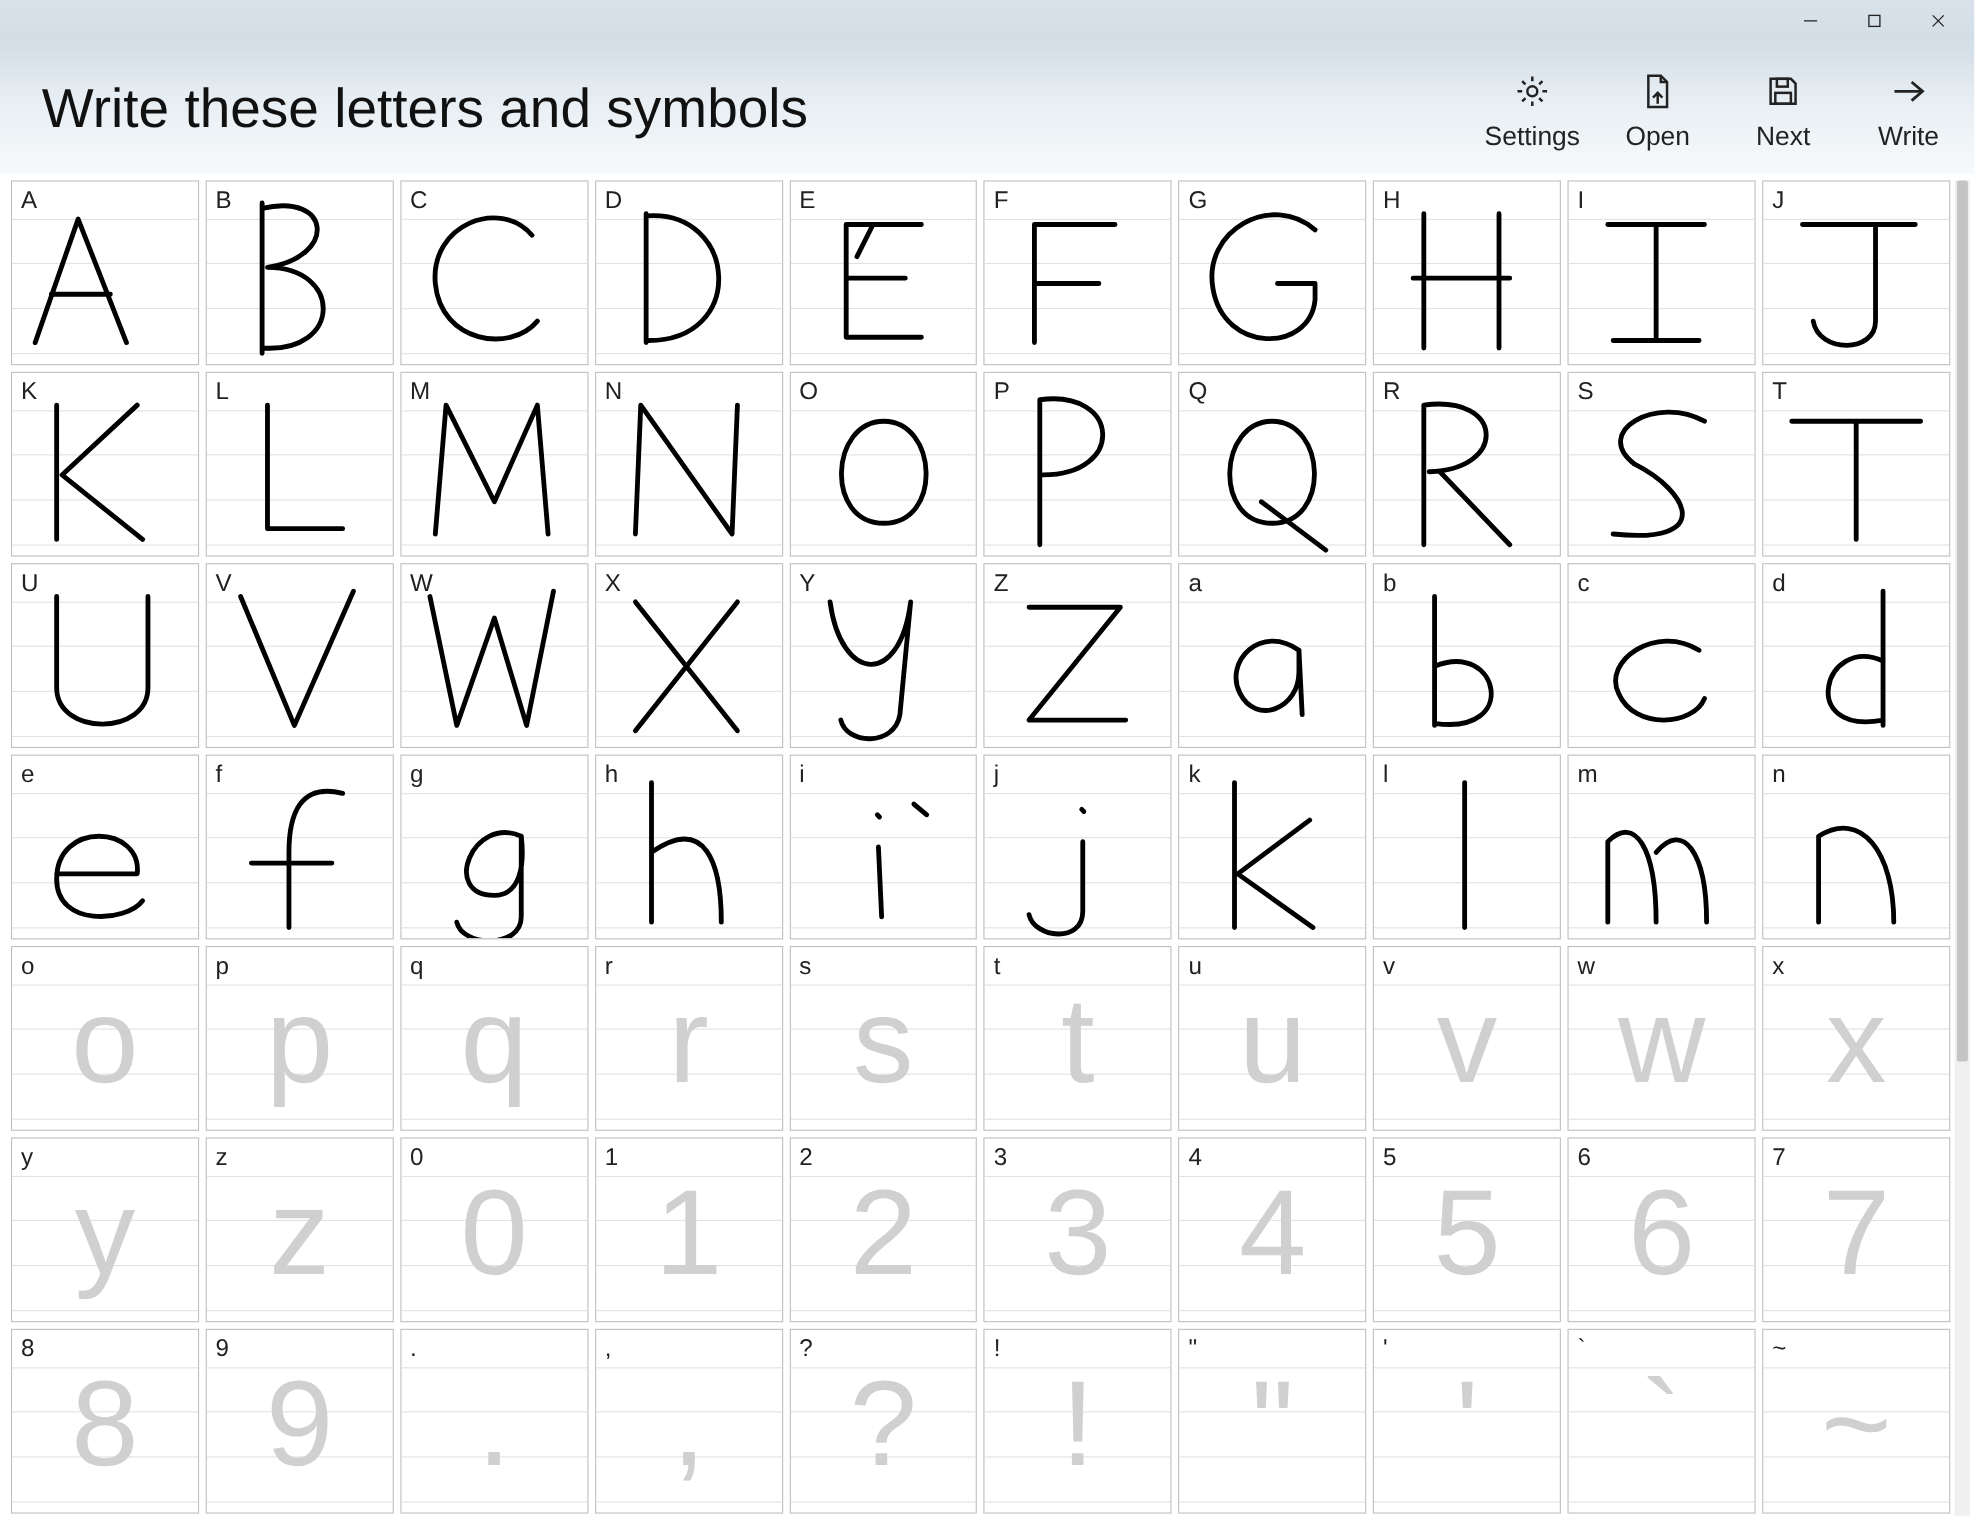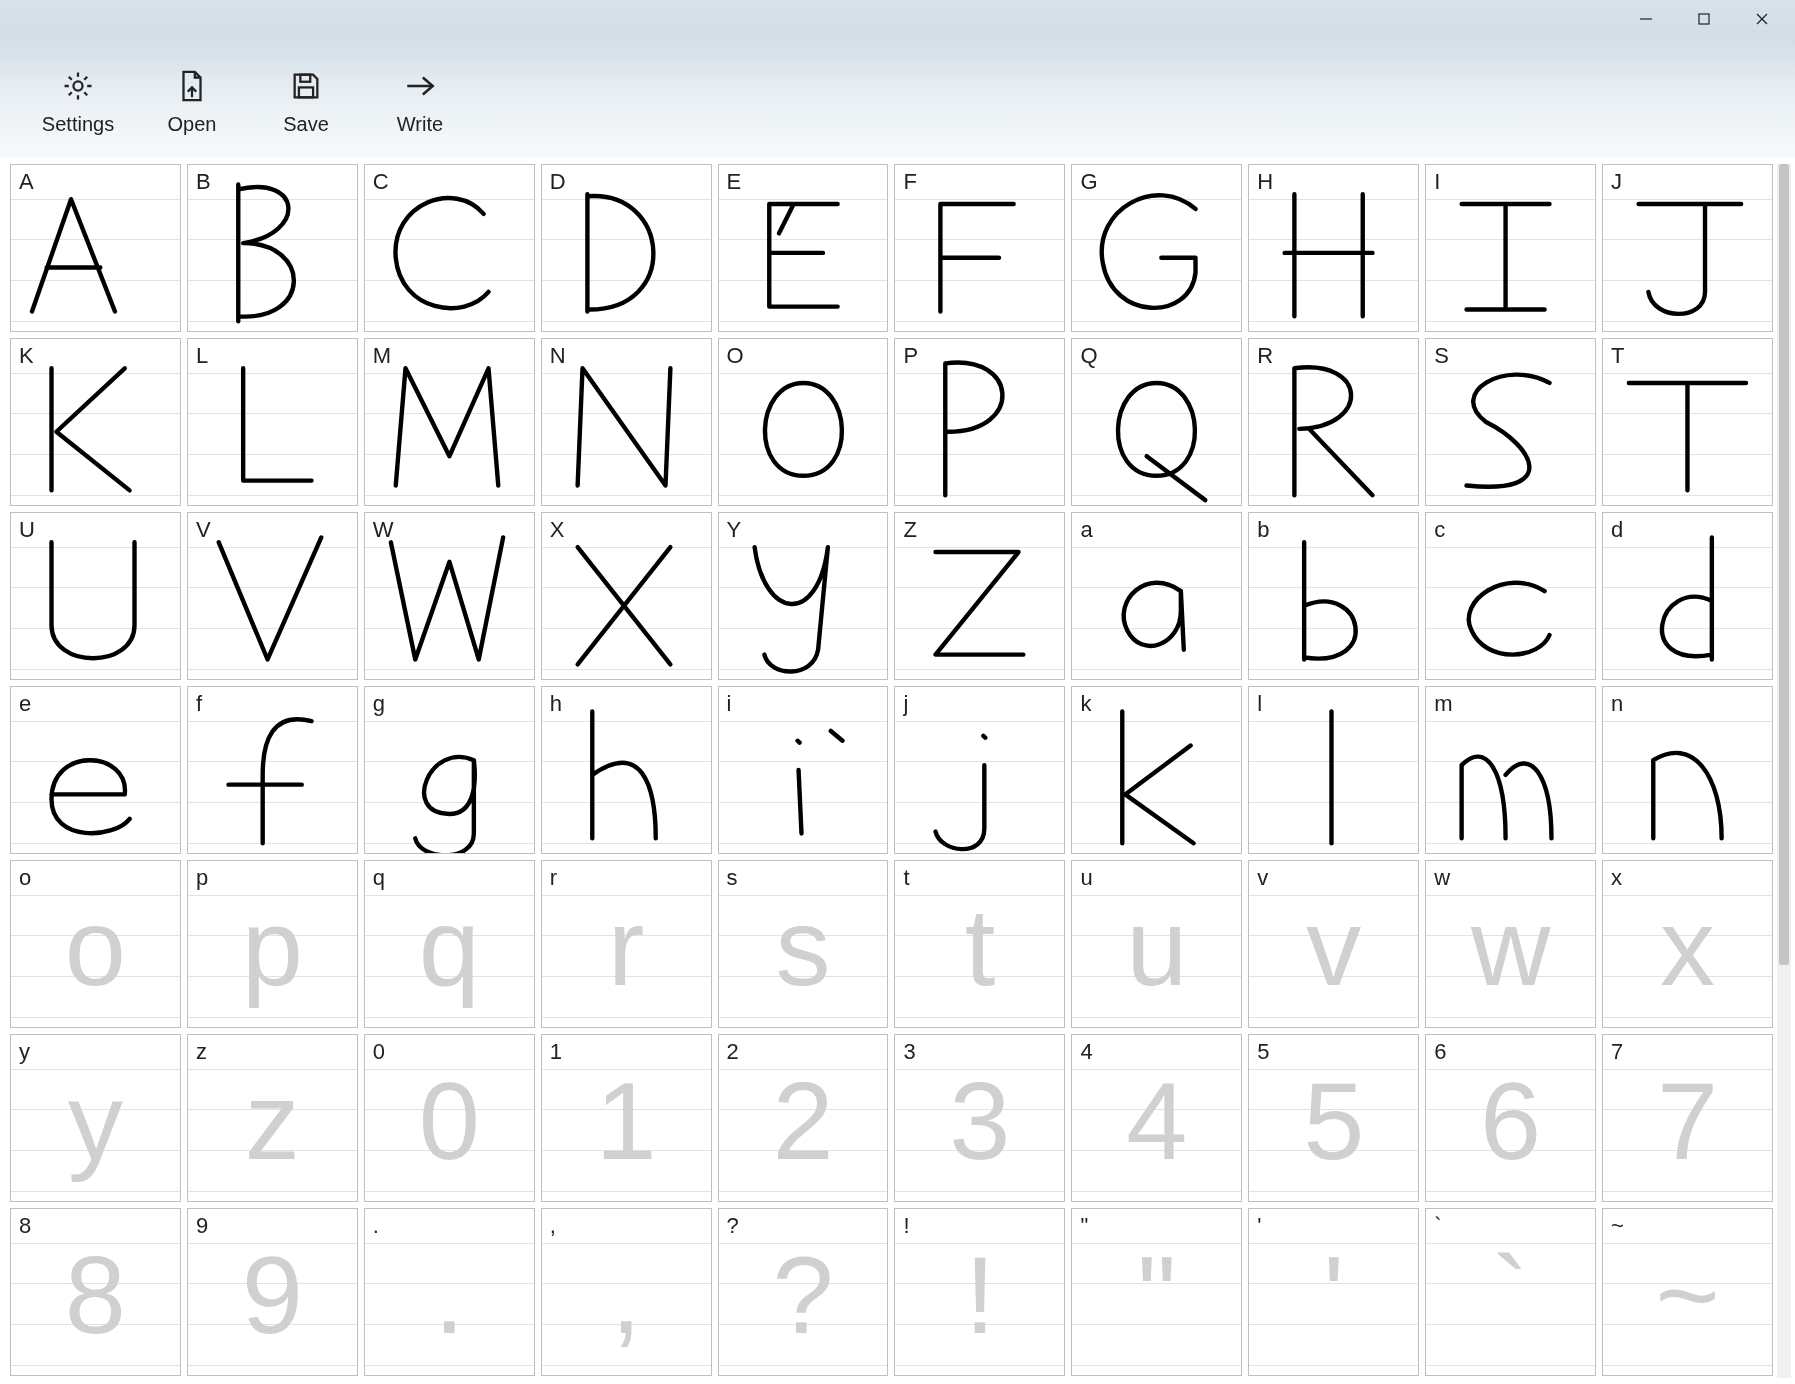--- a/index.html
+++ b/index.html
@@ -42,21 +42,21 @@
     gap: 34px;
     align-items: flex-start;
     padding-top: 8px;
   }
   .action {
     display: flex; flex-direction: column; align-items: center;
     width: 80px;
     color: #222;
   }
   .action svg { width: 34px; height: 34px; }
-  .action-label { font-size: 20px; margin-top: 6px; }
+  .action-label { font-size: 24px; margin-top: 6px; }
   .scroll-area {
     position: relative;
     height: calc(1384px - 38px - 120px);
     overflow: hidden;
     padding: 6px 22px 6px 10px;
   }
   .grid {
     display: grid;
     grid-template-columns: repeat(10, 1fr);
     gap: 6px;
@@ -134,20 +134,21 @@
   </div>
   <div class="win-btn">
     <svg viewBox="0 0 14 14">
         <line x1="2" y1="2" x2="12" y2="12" stroke="#222" stroke-width="1.2"></line>
         <line x1="12" y1="2" x2="2" y2="12" stroke="#222" stroke-width="1.2"></line>
       </svg>
   </div>
 </div>
 
 <div class="header">
+  <div class="header-title">Write these letters and symbols</div>
   <div class="header-actions">
     <div class="action">
       <span>
         <svg viewBox="0 0 24 24" fill="none" stroke="#222" stroke-width="1.6">
           <circle cx="12" cy="12" r="3.2"></circle>
           <path d="M12 2.5v3M12 18.5v3M21.5 12h-3M5.5 12h-3M18.5 5.5l-2.1 2.1M7.6 16.4l-2.1 2.1M18.5 18.5l-2.1-2.1M7.6 7.6 5.5 5.5"></path>
         </svg>
       </span>
       <span class="action-label">Settings</span>
     </div>
@@ -162,21 +163,21 @@
       <span class="action-label">Open</span>
     </div>
     <div class="action">
       <span>
         <svg viewBox="0 0 24 24" fill="none" stroke="#222" stroke-width="1.6">
           <path d="M4 4h13l3 3v13H4z"></path>
             <rect x="7" y="13" width="10" height="7"></rect>
             <rect x="8" y="4" width="7" height="5"></rect>
         </svg>
       </span>
-      <span class="action-label">Save</span>
+      <span class="action-label">Next</span>
     </div>
     <div class="action">
       <span>
         <svg viewBox="0 0 24 24" fill="none" stroke="#222" stroke-width="1.8">
           <line x1="3" y1="12" x2="20" y2="12"></line>
             <path d="M14 6l7 6-7 6"></path>
         </svg>
       </span>
       <span class="action-label">Write</span>
     </div>

